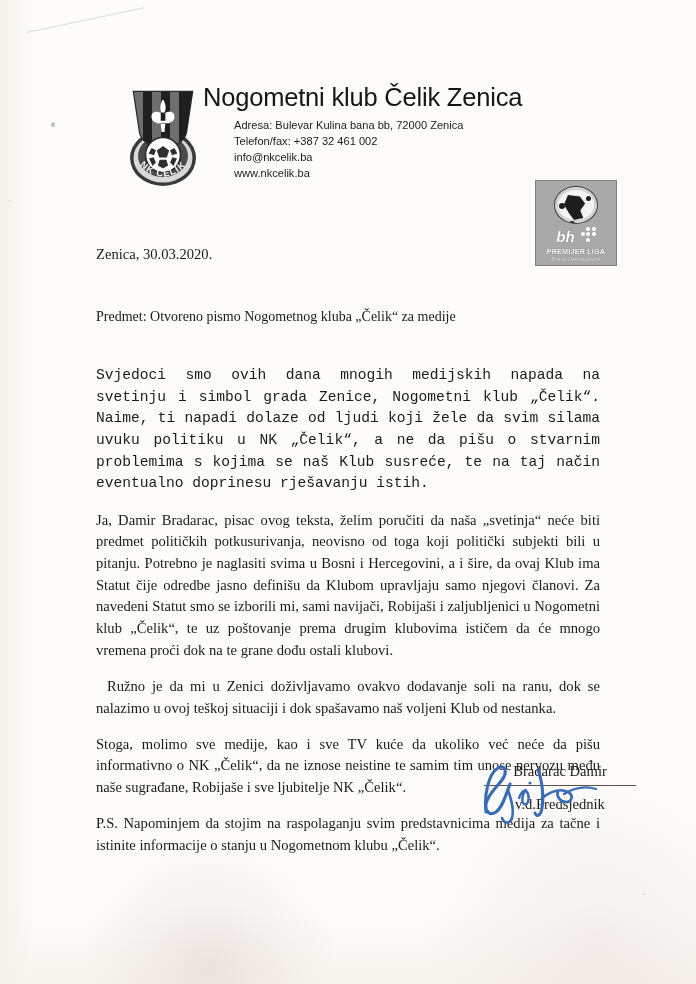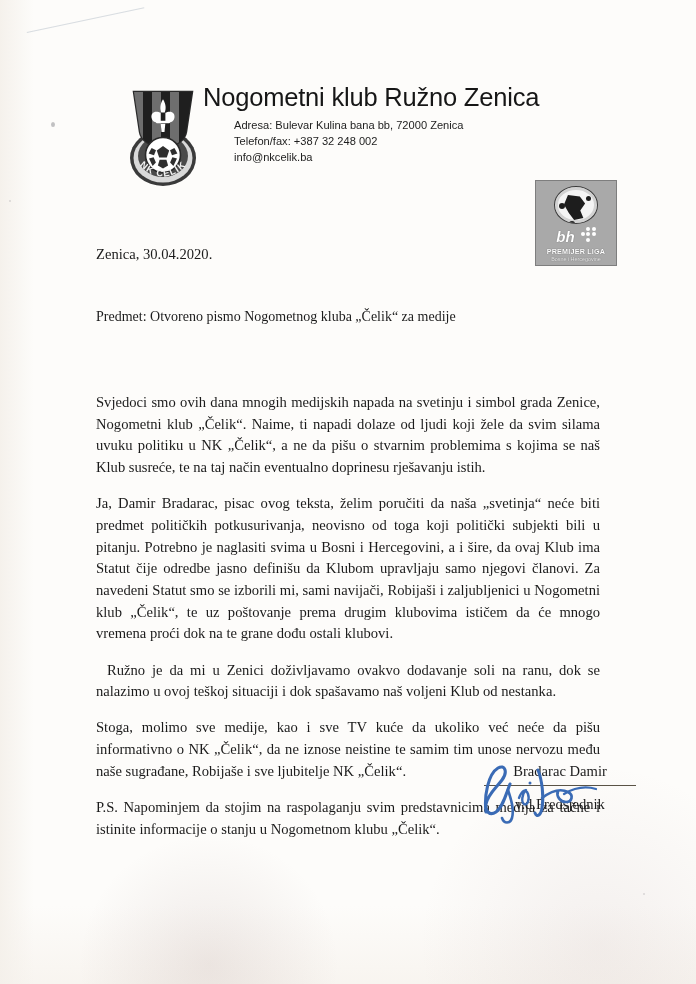--- a/index.html
+++ b/index.html
@@ -205,21 +205,21 @@
     margin-top: 44px;
     font-size: 14px;
     line-height: 1.35;
   }
   .para {
     margin-top: 12px;
     font-size: 14.6px;
     line-height: 1.485;
     text-align: justify;
   }
-  .para.first { margin-top: 65px; }
+  .para.first { margin-top: 38px; font-family: Liberation Mono, monospace; }
   .para.indent { text-indent: 11px; }
 
   
   .signature-block {
     position: absolute;
     left: 470px;
     top: 762px;
     width: 180px;
     text-align: center;
   }
@@ -307,25 +307,26 @@
         </g>
 
         <path id="ribbonArc" d="M14 78 Q39 103 64 78" fill="none"></path>
         <text font-family="Liberation Sans, sans-serif" font-size="9.4" font-weight="bold" fill="#f2f2f2" letter-spacing="1.1">
           <textPath href="#ribbonArc" startOffset="50%" text-anchor="middle">NK ČELIK</textPath>
         </text>
       </svg>
     </div>
 
     <div class="org-block">
-      <div class="org-name">Nogometni klub Ružno Zenica</div>
+      <div class="org-name">Nogometni klub Čelik Zenica</div>
       <div class="org-contact">
         <div>Adresa: Bulevar Kulina bana bb, 72000 Zenica</div>
-        <div>Telefon/fax: +387 32 248 002</div>
+        <div>Telefon/fax: +387 32 461 002</div>
         <div>info@nkcelik.ba</div>
+        <div>www.nkcelik.ba</div>
       </div>
     </div>
 
     <div class="league-badge">
       <div class="badge-inner">
         <div class="badge-globe">
           <span class="ring-text"></span>
           <span class="map"></span>
           <span class="dot d1"></span>
           <span class="dot d2"></span>
@@ -347,21 +348,21 @@
         </div>
         <div class="badge-league-name">PREMIJER LIGA</div>
         <div class="badge-league-sub">Bosne i Hercegovine</div>
       </div>
     </div>
 
   </header>
 
   <main class="doc-body">
 
-    <p class="place-date">Zenica, 30.04.2020.</p>
+    <p class="place-date">Zenica, 30.03.2020.</p>
 
     <p class="subject">Predmet: Otvoreno pismo Nogometnog kluba „Čelik“ za medije</p>
 
     <p class="para first">Svjedoci smo ovih dana mnogih medijskih napada na svetinju i simbol grada Zenice, Nogometni klub „Čelik“. Naime, ti napadi dolaze od ljudi koji žele da svim silama uvuku politiku u NK „Čelik“, a ne da pišu o stvarnim problemima s kojima se naš Klub susreće, te na taj način eventualno doprinesu rješavanju istih.</p>
 
     <p class="para">Ja, Damir Bradarac, pisac ovog teksta, želim poručiti da naša „svetinja“ neće biti predmet političkih potkusurivanja, neovisno od toga koji politički subjekti bili u pitanju. Potrebno je naglasiti svima u Bosni i Hercegovini, a i šire, da ovaj Klub ima Statut čije odredbe jasno definišu da Klubom upravljaju samo njegovi članovi. Za navedeni Statut smo se izborili mi, sami navijači, Robijaši i zaljubljenici u Nogometni klub „Čelik“, te uz poštovanje prema drugim klubovima ističem da će mnogo vremena proći dok na te grane dođu ostali klubovi.</p>
 
     <p class="para indent">Ružno je da mi u Zenici doživljavamo ovakvo dodavanje soli na ranu, dok se nalazimo u ovoj teškoj situaciji i dok spašavamo naš voljeni Klub od nestanka.</p>
 
     <p class="para">Stoga, molimo sve medije,  kao i sve TV kuće da ukoliko već neće da pišu informativno o NK „Čelik“, da ne iznose neistine te samim tim unose nervozu među naše sugrađane, Robijaše i sve ljubitelje NK „Čelik“.</p>

